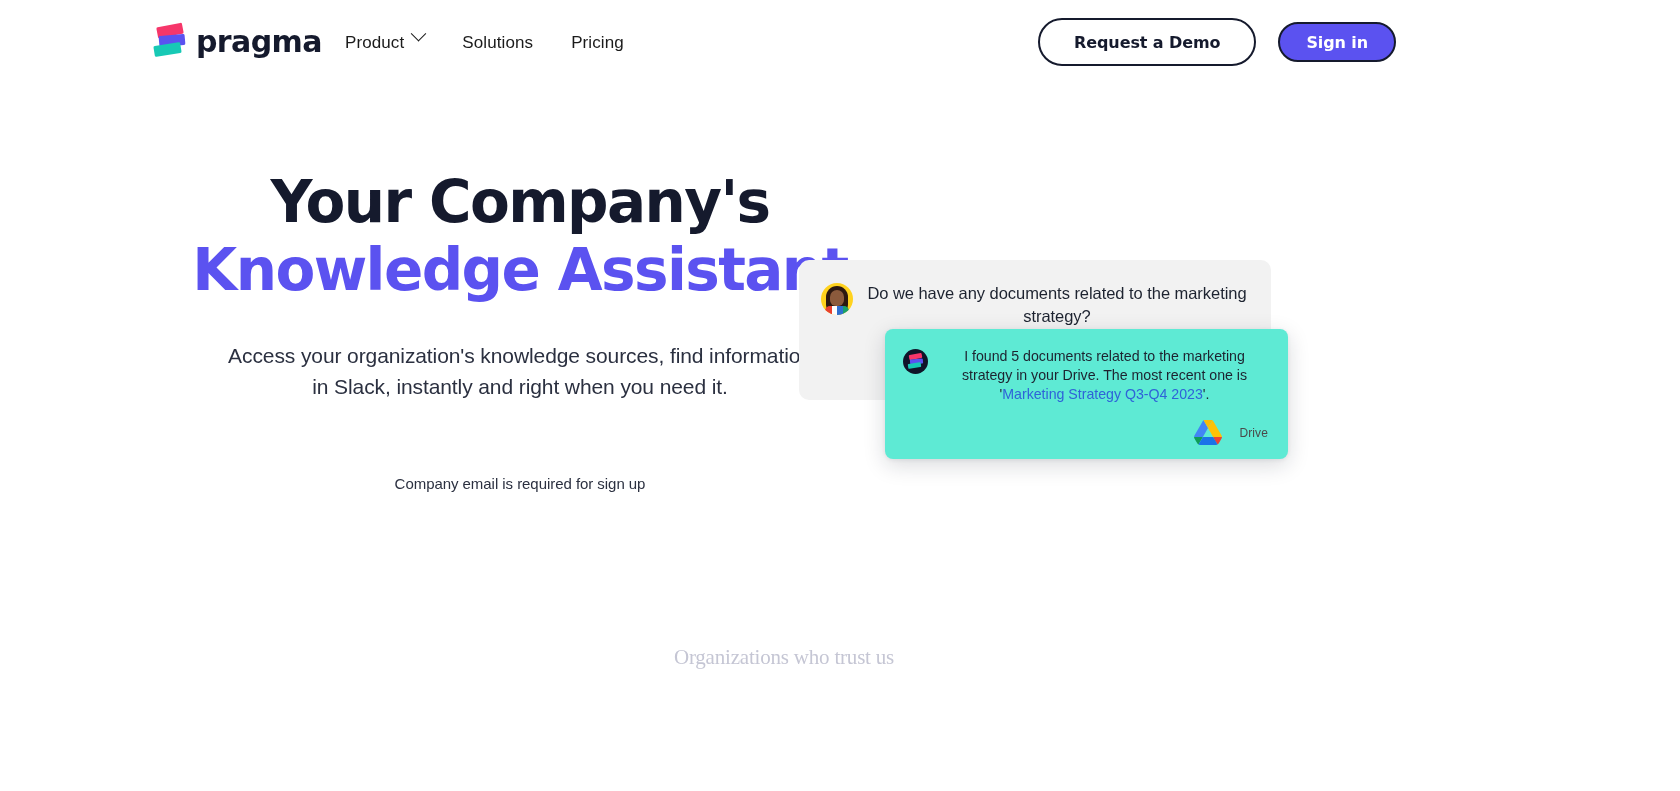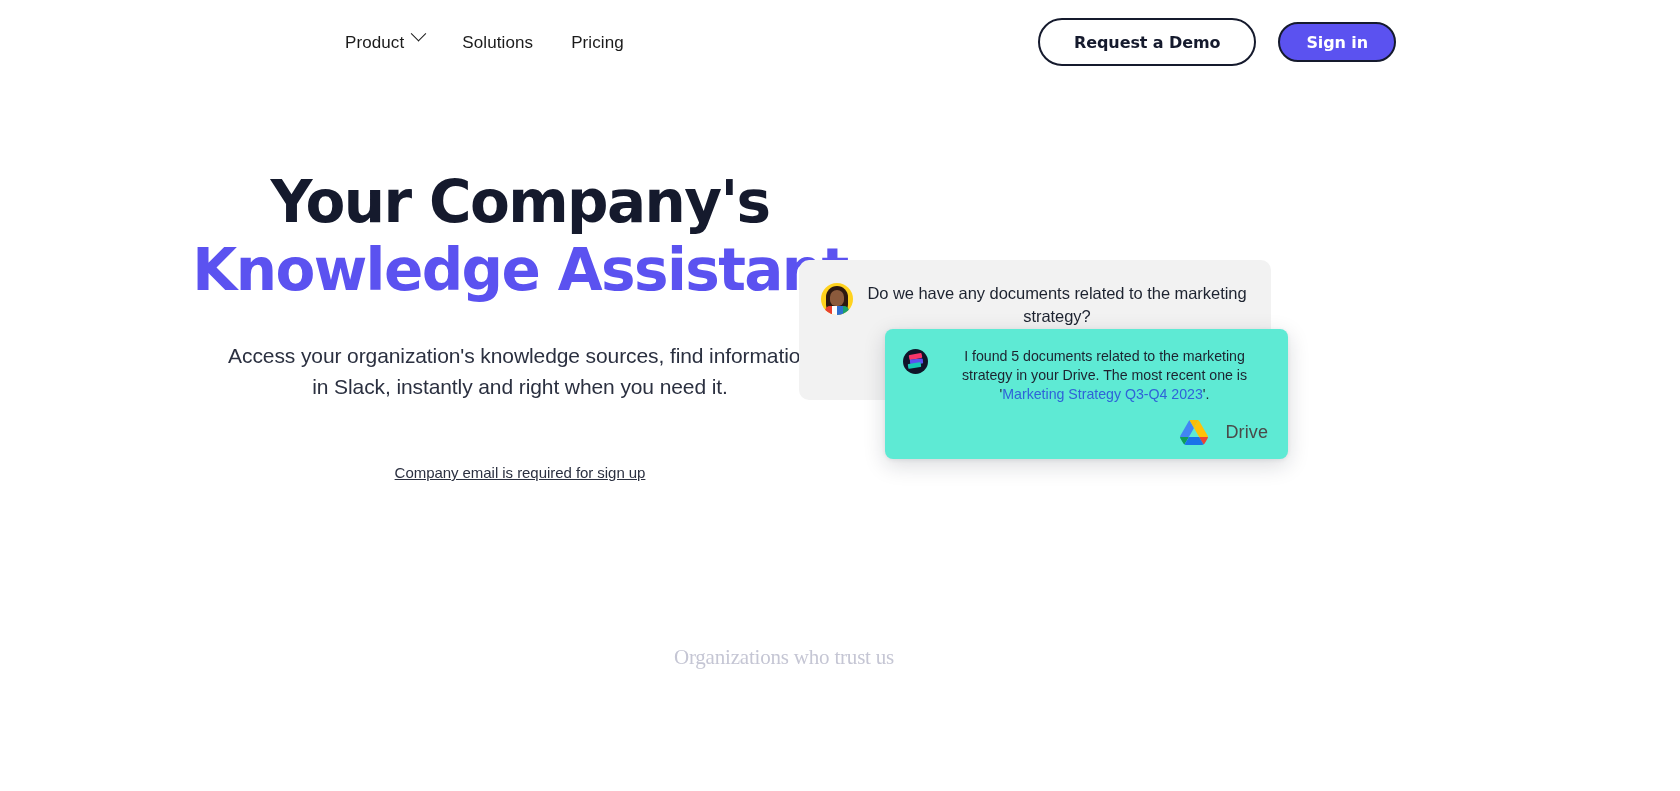--- a/index.html
+++ b/index.html
@@ -203,25 +203,24 @@
     cursor: pointer;
   }
   .btn-google .g-label {
     font-size: 17px;
     color: #6b6b6b;
     letter-spacing: 0.1px;
   }
   .g-icon { width: 20px; height: 20px; display:block; }
 
   .cta-note {
-    margin-top: 20px;
+    margin-top: 31px;
     font-size: 15px;
     color: #2b3040;
     letter-spacing: -0.05px;
-    text-decoration: underline;
   }
 
   
   .chat-mock {
     position: absolute;
     left: 799px;
     top: 260px;
     width: 500px;
     height: 230px;
     text-align: center;
@@ -327,21 +326,21 @@
 
   .drive-row {
     margin-top: 16px;
     display: flex;
     align-items: center;
     justify-content: flex-end;
     gap: 9px;
   }
   .drive-icon { width: 28px; height: 25px; display:block; }
   .drive-label {
-    font-size: 18px;
+    font-size: 12px;
     color: #4a4a4a;
     letter-spacing: 0.1px;
     margin-left: 8px;
   }
 
   
   .trust {
     position: absolute;
     left: 0;
     top: 645px;
@@ -354,20 +353,28 @@
     letter-spacing: -0.2px;
   }
 </style>
 </head>
 <body>
 
 <div class="page">
 
   <header class="header">
 
+    <a class="brand" href="#">
+      <span class="logo-mark">
+        <i class="bar-pink"></i>
+        <i class="bar-purple"></i>
+        <i class="bar-teal"></i>
+      </span>
+      <span class="brand-name">pragma</span>
+    </a>
 
     <nav class="nav">
       <a class="nav-item" href="#">
         <span>Product</span>
         <span class="chev"></span>
       </a>
       <a class="nav-item" href="#">
         <span>Solutions</span>
       </a>
       <a class="nav-item" href="#">

